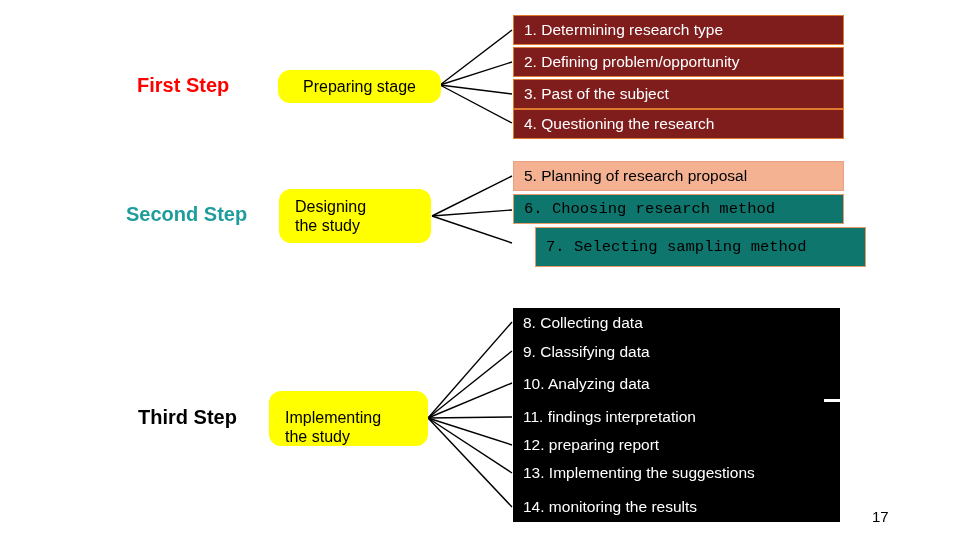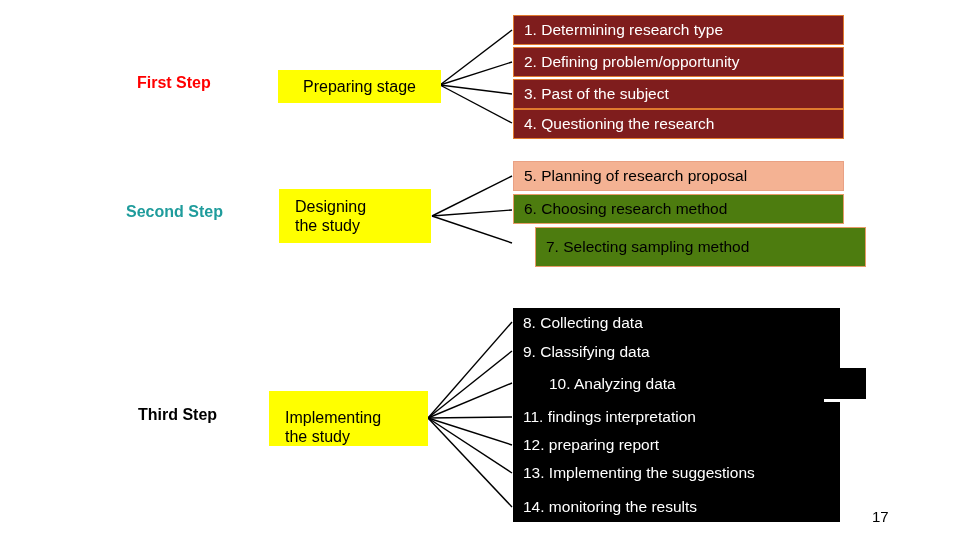--- a/index.html
+++ b/index.html
@@ -14,35 +14,36 @@
     overflow: hidden;
   }
   #stage {
     position: relative;
     width: 960px;
     height: 540px;
   }
   .step-label {
     position: absolute;
     font-weight: bold;
-    font-size: 16px;
+    font-size: 20px;
     white-space: nowrap;
   }
   .stage-box {
     position: absolute;
     background: #ffff00;
     color: #000000;
     font-size: 16px;
     line-height: 19px;
     display: flex;
     align-items: center;
     justify-content: center;
     text-align: center;
     padding: 0 6px;
     box-sizing: border-box;
+    border-radius: 12px;
   }
   .stage-box.two-line {
     text-align: left;
     justify-content: flex-start;
     padding-left: 16px;
   }
   .task-box {
     position: absolute;
     box-sizing: border-box;
     display: flex;
@@ -50,23 +51,24 @@
     font-size: 15.5px;
     padding-left: 10px;
     white-space: nowrap;
   }
   .task-orange {
     background: #7f1d1d;
     color: #ffffff;
     border: 1px solid #e07a2e;
   }
   .task-salmon {
-    background: #4d7c0f;
+    background: #0f766e;
     color: #000000;
     border: 1px solid #e79a68;
+    font-family: Liberation Mono, monospace;
   }
   .task-salmon-light {
     background: #f4b293;
     color: #000000;
     border: 1px solid #e9a184;
   }
   .task-black {
     background: #000000;
     color: #ffffff;
     border: none;
@@ -140,21 +142,21 @@
     <span>Implementing</span>
     <span>the study</span>
   </div>
 
   <div class="black-panel" style="left:513px; top:308px; width:327px; height:86px;"></div>
   <div class="black-panel" style="left:513px; top:331px; width:311px; height:189px;"></div>
   <div class="black-panel" style="left:513px; top:486px; width:327px; height:34px;"></div>
 
   <div class="task-box task-black" style="left:513px; top:308px; width:327px; height:29px;">8. Collecting data</div>
   <div class="task-box task-black" style="left:513px; top:337px; width:327px; height:29px;">9. Classifying data</div>
-  <div class="task-box task-black" style="left:539px; top:368px; width:327px; height:31px;">10. Analyzing data</div>
+  <div class="task-box task-black" style="left:513px; top:368px; width:327px; height:31px;">10. Analyzing data</div>
   <div class="task-box task-black" style="left:513px; top:402px; width:327px; height:30px;">11. findings interpretation</div>
   <div class="task-box task-black" style="left:513px; top:430px; width:327px; height:30px;">12. preparing report</div>
   <div class="task-box task-black" style="left:513px; top:458px; width:327px; height:30px;">13. Implementing the suggestions</div>
   <div class="task-box task-black" style="left:513px; top:492px; width:327px; height:30px;">14. monitoring the results</div>
 
   <div class="page-number" style="left:872px; top:508px;">17</div>
 
 </div>
 
 </body></html>

